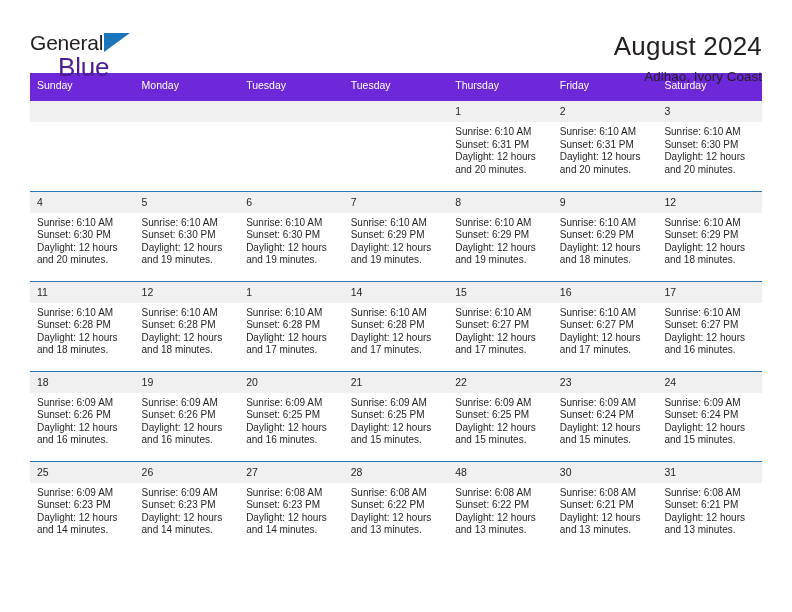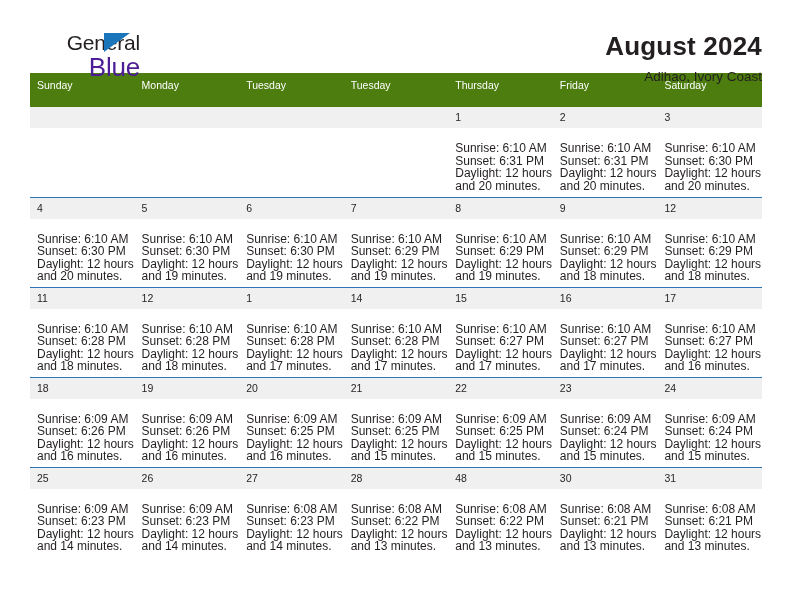--- a/index.html
+++ b/index.html
@@ -25,21 +25,20 @@
     justify-content: space-between;
     padding: 30px 30px 0 30px;
     height: 73px;
   }
   .logo {
     position: relative;
     width: 110px;
     height: 48px;
     line-height: 1;
     padding-top: 2px;
-    text-align: right;
   }
   .logo-general {
     font-size: 21px;
     color: #231f20;
     letter-spacing: -0.2px;
     font-family: "Liberation Sans", sans-serif;
     display: block;
     height: 22px;
   }
   .logo-blue {
@@ -59,45 +58,45 @@
     border-left: 26px solid #1b75bb;
     border-bottom: 19px solid transparent;
   }
   .title-block {
     text-align: right;
     padding-top: 0px;
   }
   .cal-title {
     font-size: 26px;
     color: #231f20;
-    font-weight: bold;
+    font-weight: normal;
     line-height: 32px;
     letter-spacing: 0.2px;
   }
   .cal-subtitle {
     font-size: 13.5px;
     color: #231f20;
     line-height: 20px;
     margin-top: 5px;
   }
 
   
   .calendar {
     margin: 0 30px;
     width: 732px;
     border-collapse: collapse;
     table-layout: fixed;
   }
   .calendar thead th {
-    background: #4d7c0f;
+    background: #6d28d9;
     color: #ffffff;
     font-size: 10.5px;
     font-weight: normal;
     text-align: left;
-    padding: 6px 0 16px 7px;
+    padding: 6px 0 10px 7px;
     height: 22px;
     border: none;
   }
   .calendar tbody td {
     vertical-align: top;
     padding: 0;
     border-top: 1px solid #2e75b6;
     height: 90px;
     background: #ffffff;
   }
@@ -110,22 +109,22 @@
     font-size: 10.5px;
     color: #231f20;
     padding: 4px 0 5px 7px;
     height: 21px;
     line-height: 12px;
   }
   .daynum.empty {
     color: transparent;
   }
   .detail {
-    padding: 14px 6px 0 7px;
-    font-size: 12px;
+    padding: 4px 6px 0 7px;
+    font-size: 10px;
     line-height: 12.6px;
     color: #231f20;
   }
   .detail div { white-space: nowrap; }
 </style>
 </head>
 <body>
 
 <div class="page">
 

